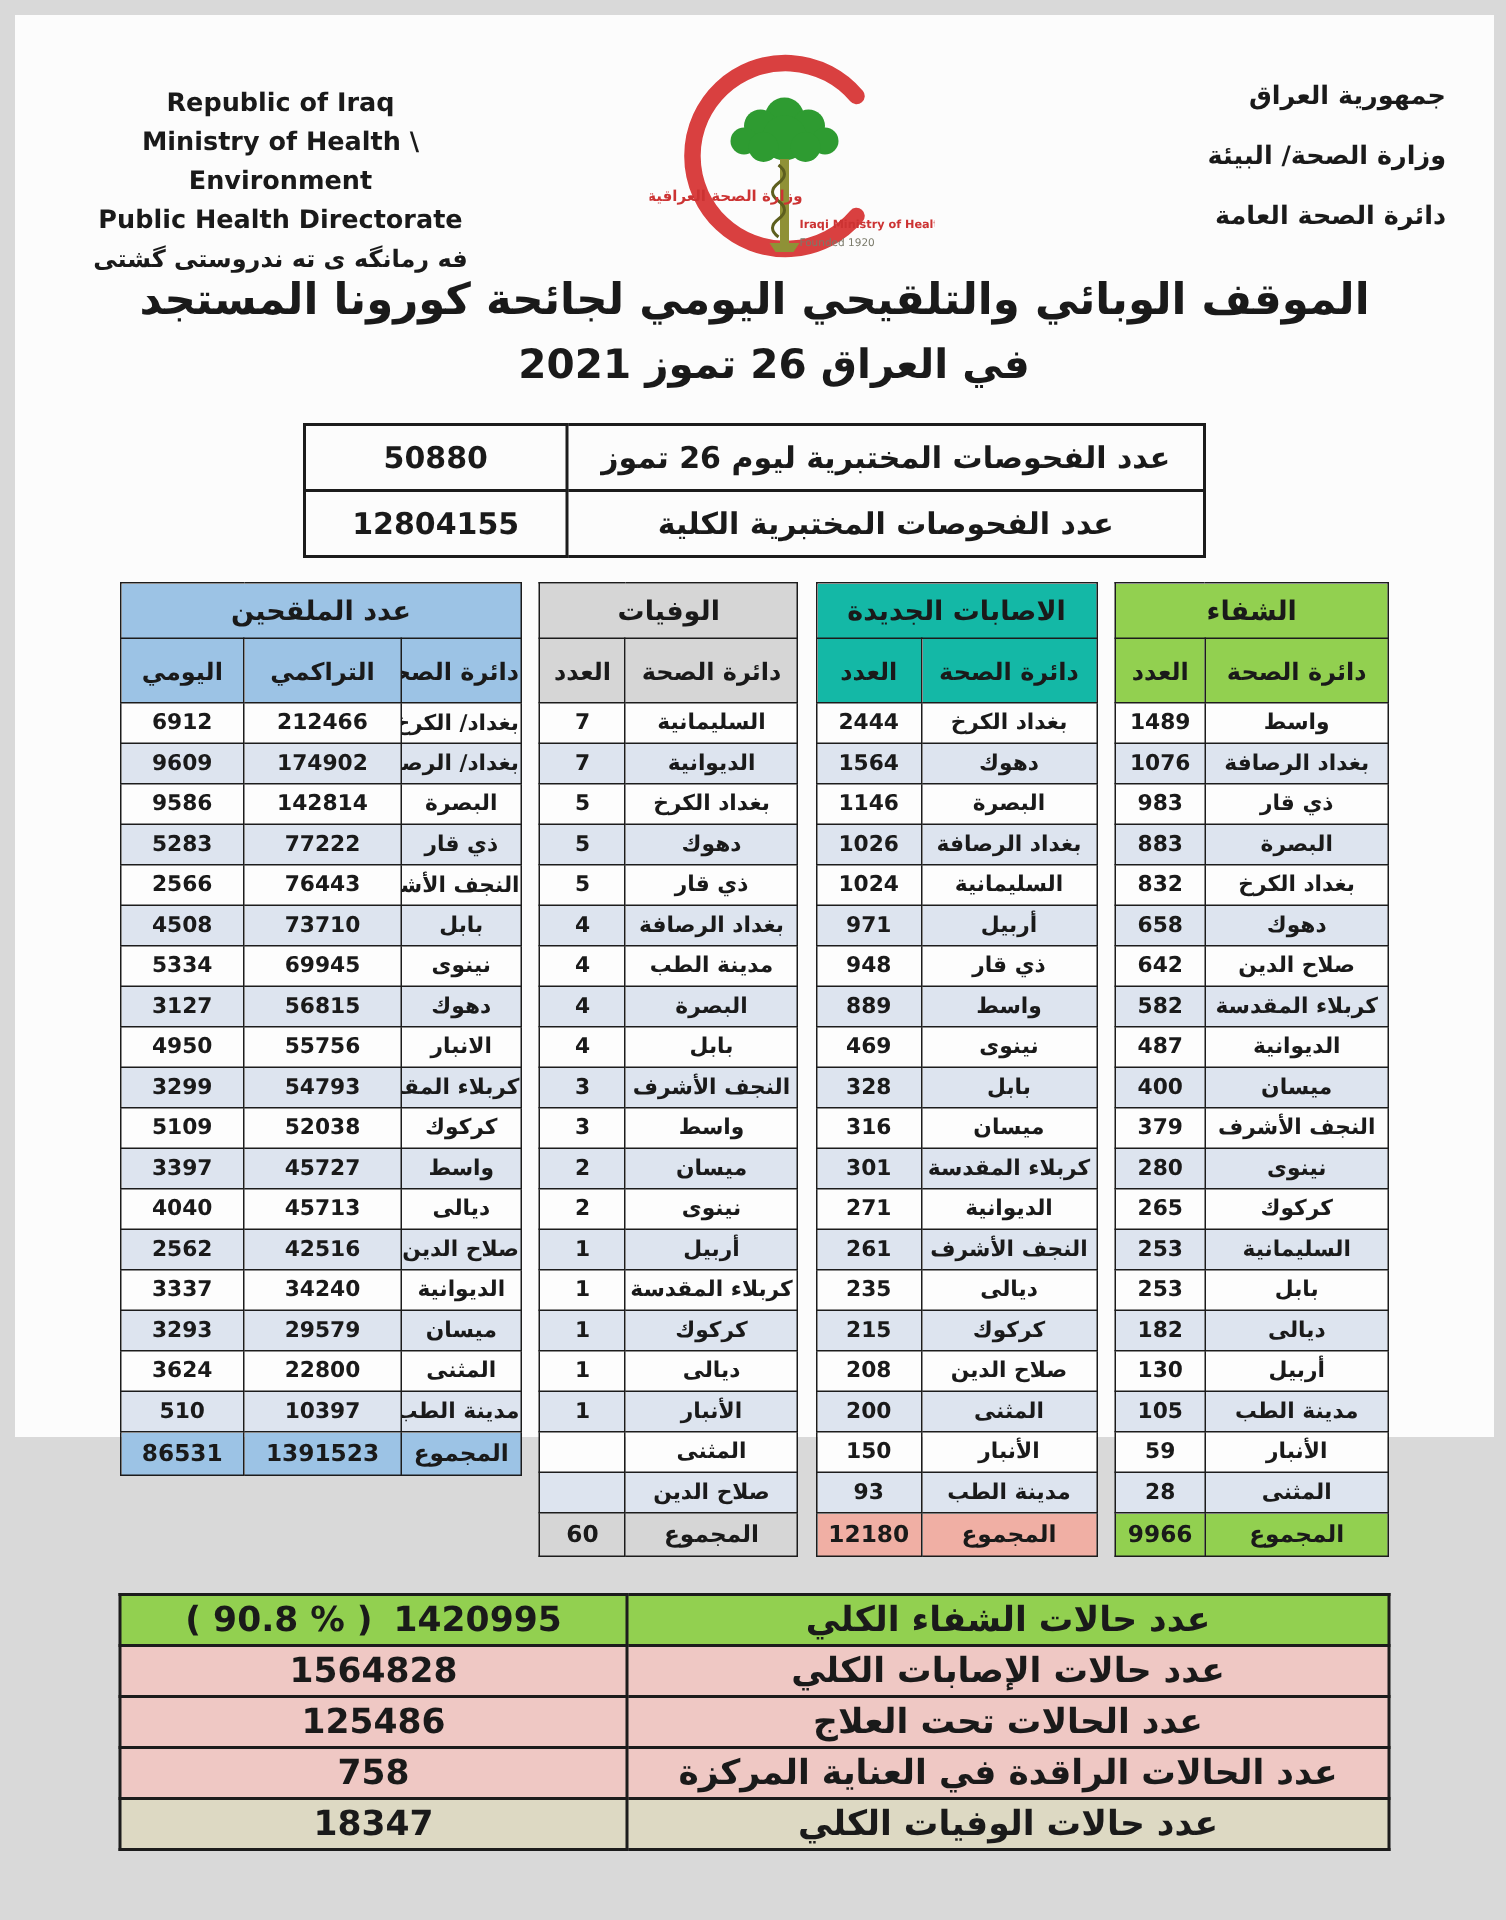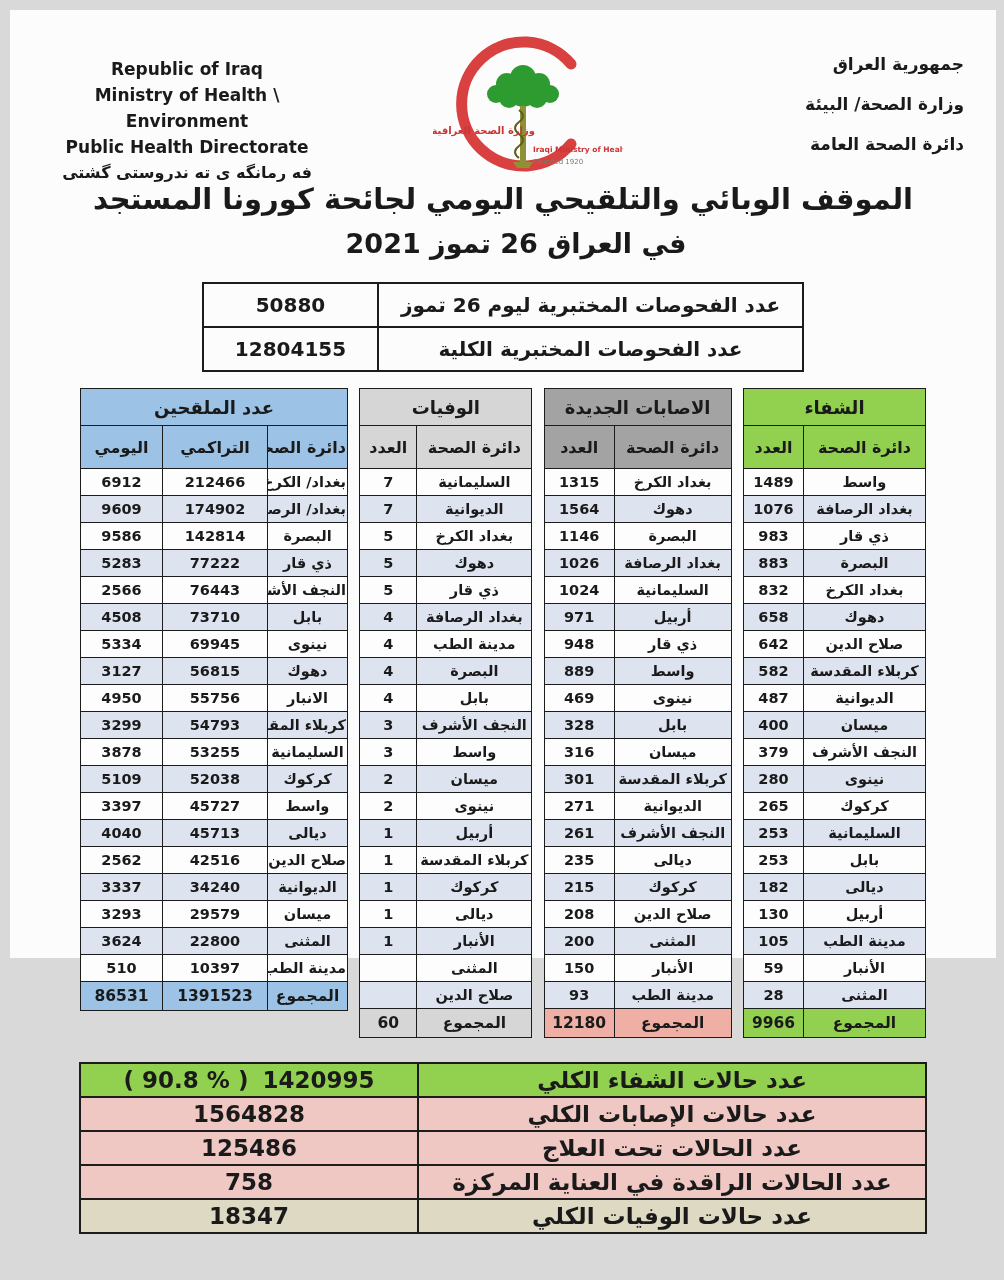--- a/index.html
+++ b/index.html
@@ -34,21 +34,21 @@
   table.mini tbody td{height:24px;font-size:14.5px;direction:rtl;}
   table.mini tfoot td{height:26px;font-size:15.5px;direction:rtl;}
   table.mini tbody tr:nth-child(odd){background:#fdfdfd;}
   table.mini tbody tr:nth-child(even){background:#dde4ef;}
   .vac{width:267px;}
   .dth{width:172px;}
   .inf{width:187px;}
   .rec{width:182px;}
   .bg-blue{background:#9cc3e5;}
   .bg-gray{background:#d6d6d6;}
-  .bg-pink{background:#a3a3a3;}
+  .bg-pink{background:#14b8a6;}
   .bg-pinkdark{background:#f0afa4;}
   .bg-green{background:#92d050;}
   
   .summary{width:846px;margin:24px auto 0 auto;border-collapse:collapse;table-layout:fixed;}
   .summary td{border:2px solid #1c1c1c;height:30px;text-align:center;font-weight:bold;font-size:23px;}
   .summary .lab{direction:rtl;}
   .row-green td{background:#92d050;}
   .row-pink td{background:#efc8c4;}
   .row-tan td{background:#ddd9c3;}
   .pct{margin-right:14px;}
@@ -184,25 +184,20 @@
             <td>4950</td>
             <td>55756</td>
             <td>الانبار</td>
           </tr>
           <tr>
             <td>3299</td>
             <td>54793</td>
             <td>كربلاء المقدسة</td>
           </tr>
           <tr>
-            <td>3878</td>
-            <td>53255</td>
-            <td>السليمانية</td>
-          </tr>
-          <tr>
             <td>5109</td>
             <td>52038</td>
             <td>كركوك</td>
           </tr>
           <tr>
             <td>3397</td>
             <td>45727</td>
             <td>واسط</td>
           </tr>
           <tr>
@@ -358,21 +353,21 @@
         <tr class="t-title">
           <th colspan="2" class="bg-pink">الاصابات الجديدة</th>
         </tr>
         <tr class="colhead">
           <th class="bg-pink">العدد</th>
           <th class="bg-pink">دائرة الصحة</th>
         </tr>
       </thead>
       <tbody>
           <tr>
-            <td>1315</td>
+            <td>2444</td>
             <td>بغداد الكرخ</td>
           </tr>
           <tr>
             <td>1564</td>
             <td>دهوك</td>
           </tr>
           <tr>
             <td>1146</td>
             <td>البصرة</td>
           </tr>

